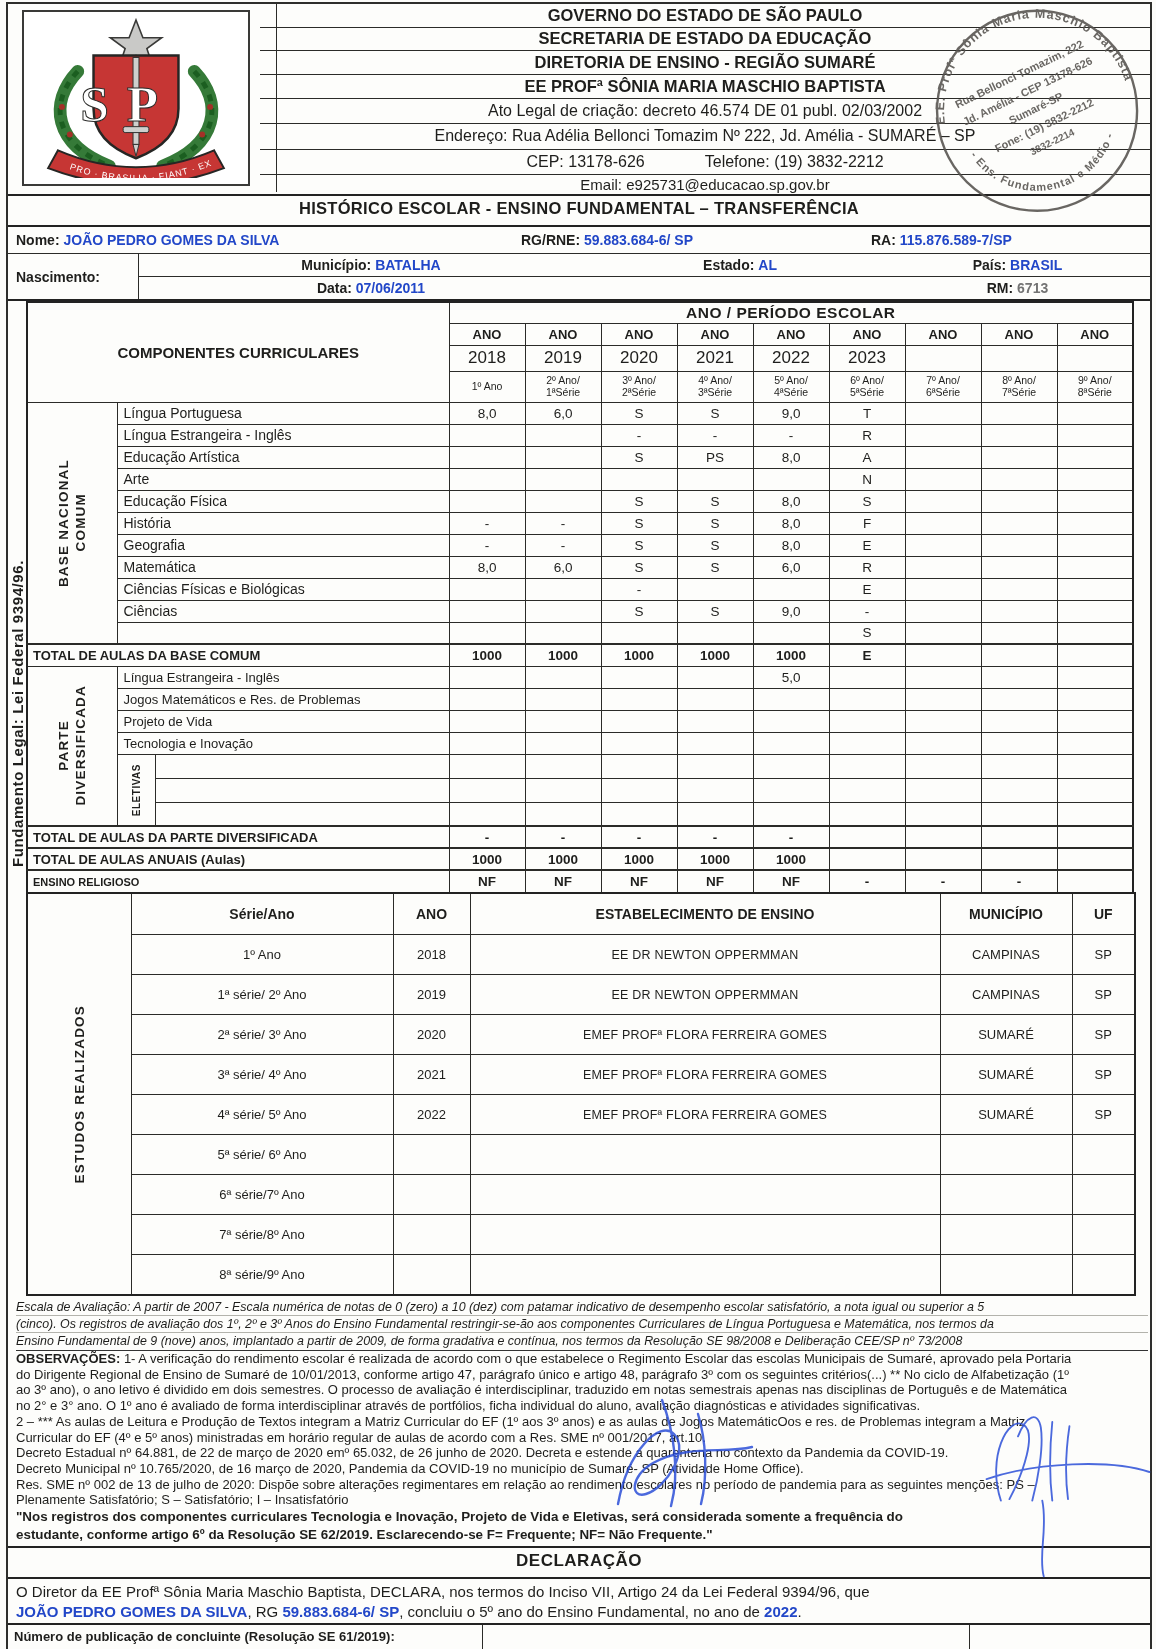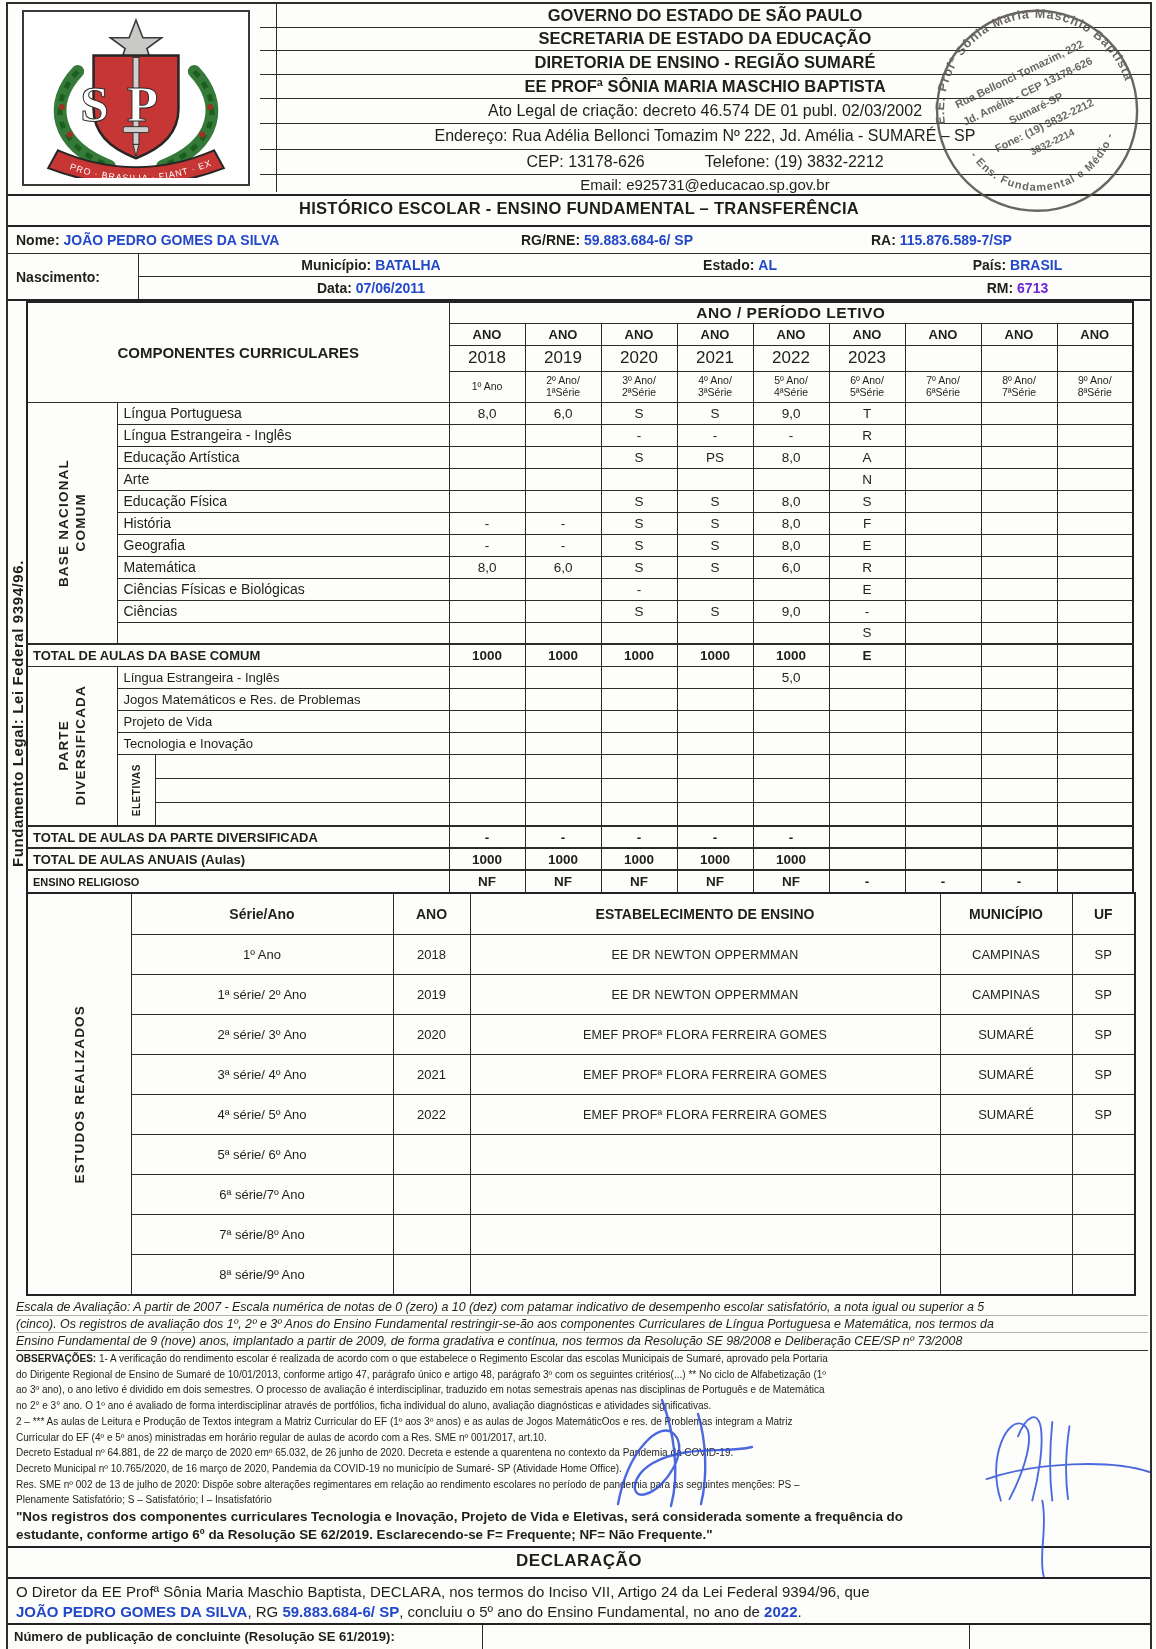--- a/index.html
+++ b/index.html
@@ -1,20 +1,20 @@
 <!DOCTYPE html>
 <html><head>
 <meta charset="utf-8">
 <style>
   html,body{margin:0;padding:0;background:#ffffff;}
   .page{position:relative;width:1156px;height:1649px;background:#fcfcfa;font-family:"Liberation Sans",sans-serif;color:#1e1e1c;overflow:hidden;}
   .doc{position:absolute;left:6px;top:2px;width:1142px;border:2px solid #2e2e2c;background:#fdfdfb;}
   .b{font-weight:bold;}
   .blue{color:#2247c8;font-weight:bold;}
-  .red{color:#6d28d9;font-weight:bold;}
+  .red{color:#737373;font-weight:bold;}
 
   
   .hdr{display:flex;position:relative;height:190px;}
   .logo-box{width:224px;height:172px;border:2px solid #3a3a38;margin:6px 0 0 14px;background:#fff;display:flex;align-items:center;justify-content:center;flex:none;}
   .hdr-rows{flex:1;margin-left:10px;display:flex;flex-direction:column;}
   .h-row{border-bottom:1.6px solid #2b2b28;text-align:right;display:flex;align-items:center;justify-content:center;gap:60px;}
   .h-big{font-weight:bold;font-size:16.5px;height:23px;}
   .h-med{font-size:16px;height:25px;}
   .h-sm{font-size:15px;height:19px;border-bottom:none;}
   .hdr-vline{position:absolute;left:268px;top:0;height:188px;border-left:1.6px solid #2b2b28;}
@@ -68,21 +68,21 @@
   tr.sh{height:27px;} tr.srow{height:23px;}
   td.sth{font-weight:bold;font-size:14px;}
   td.s-estab{font-size:12.5px;letter-spacing:.2px;}
 
   
   .notes{padding:3px 2px 2px 8px;font-size:12.4px;}
   .nl{white-space:nowrap;overflow:hidden;}
   #escala{font-style:italic;border-bottom:1.8px solid #333;padding-bottom:1px;}
   #escala .nl{line-height:16px;border-bottom:1px solid #b3b3ac;}
   #escala .nl:last-child{border-bottom:none;}
-  #obs .nl{line-height:15.7px;font-size:10px;}
+  #obs .nl{line-height:15.7px;font-size:13px;}
   #boldnotes .nl{font-weight:bold;font-size:13.4px;line-height:18px;}
 
   
   .decl-bar{border-top:2.5px solid #222;border-bottom:2.5px solid #222;text-align:center;font-weight:bold;font-size:17px;height:26px;padding-top:3px;letter-spacing:.5px;}
   .decl-text{padding:3px 2px 0 8px;font-size:15px;line-height:19.5px;height:41px;white-space:nowrap;overflow:hidden;}
 
   
   .numero-row{display:flex;border-top:2px solid #222;height:25px;font-size:13px;}
   .numero-cell{width:468px;border-right:1.8px solid #2b2b28;border-bottom:1.8px solid #2b2b28;font-weight:bold;padding:4px 0 0 6px;white-space:nowrap;overflow:hidden;}
   .numero-sp{width:486px;border-right:1.8px solid #2b2b28;}
@@ -219,21 +219,21 @@
           <col style="width:76px">
           <col style="width:76px">
           <col style="width:76px">
           <col style="width:76px">
           <col style="width:76px">
           <col style="width:76px">
       </colgroup>
       <tbody id="grades-body">
           <tr class="rh1">
             <td class="corner" colspan="3" rowspan="4">COMPONENTES CURRICULARES</td>
-            <td class="phdr" colspan="9">ANO / PERÍODO LETIVO</td>
+            <td class="phdr" colspan="9">ANO / PERÍODO ESCOLAR</td>
           </tr>
           <tr class="rh2">
             <td class="ano">ANO</td>
             <td class="ano">ANO</td>
             <td class="ano">ANO</td>
             <td class="ano">ANO</td>
             <td class="ano">ANO</td>
             <td class="ano">ANO</td>
             <td class="ano">ANO</td>
             <td class="ano">ANO</td>

